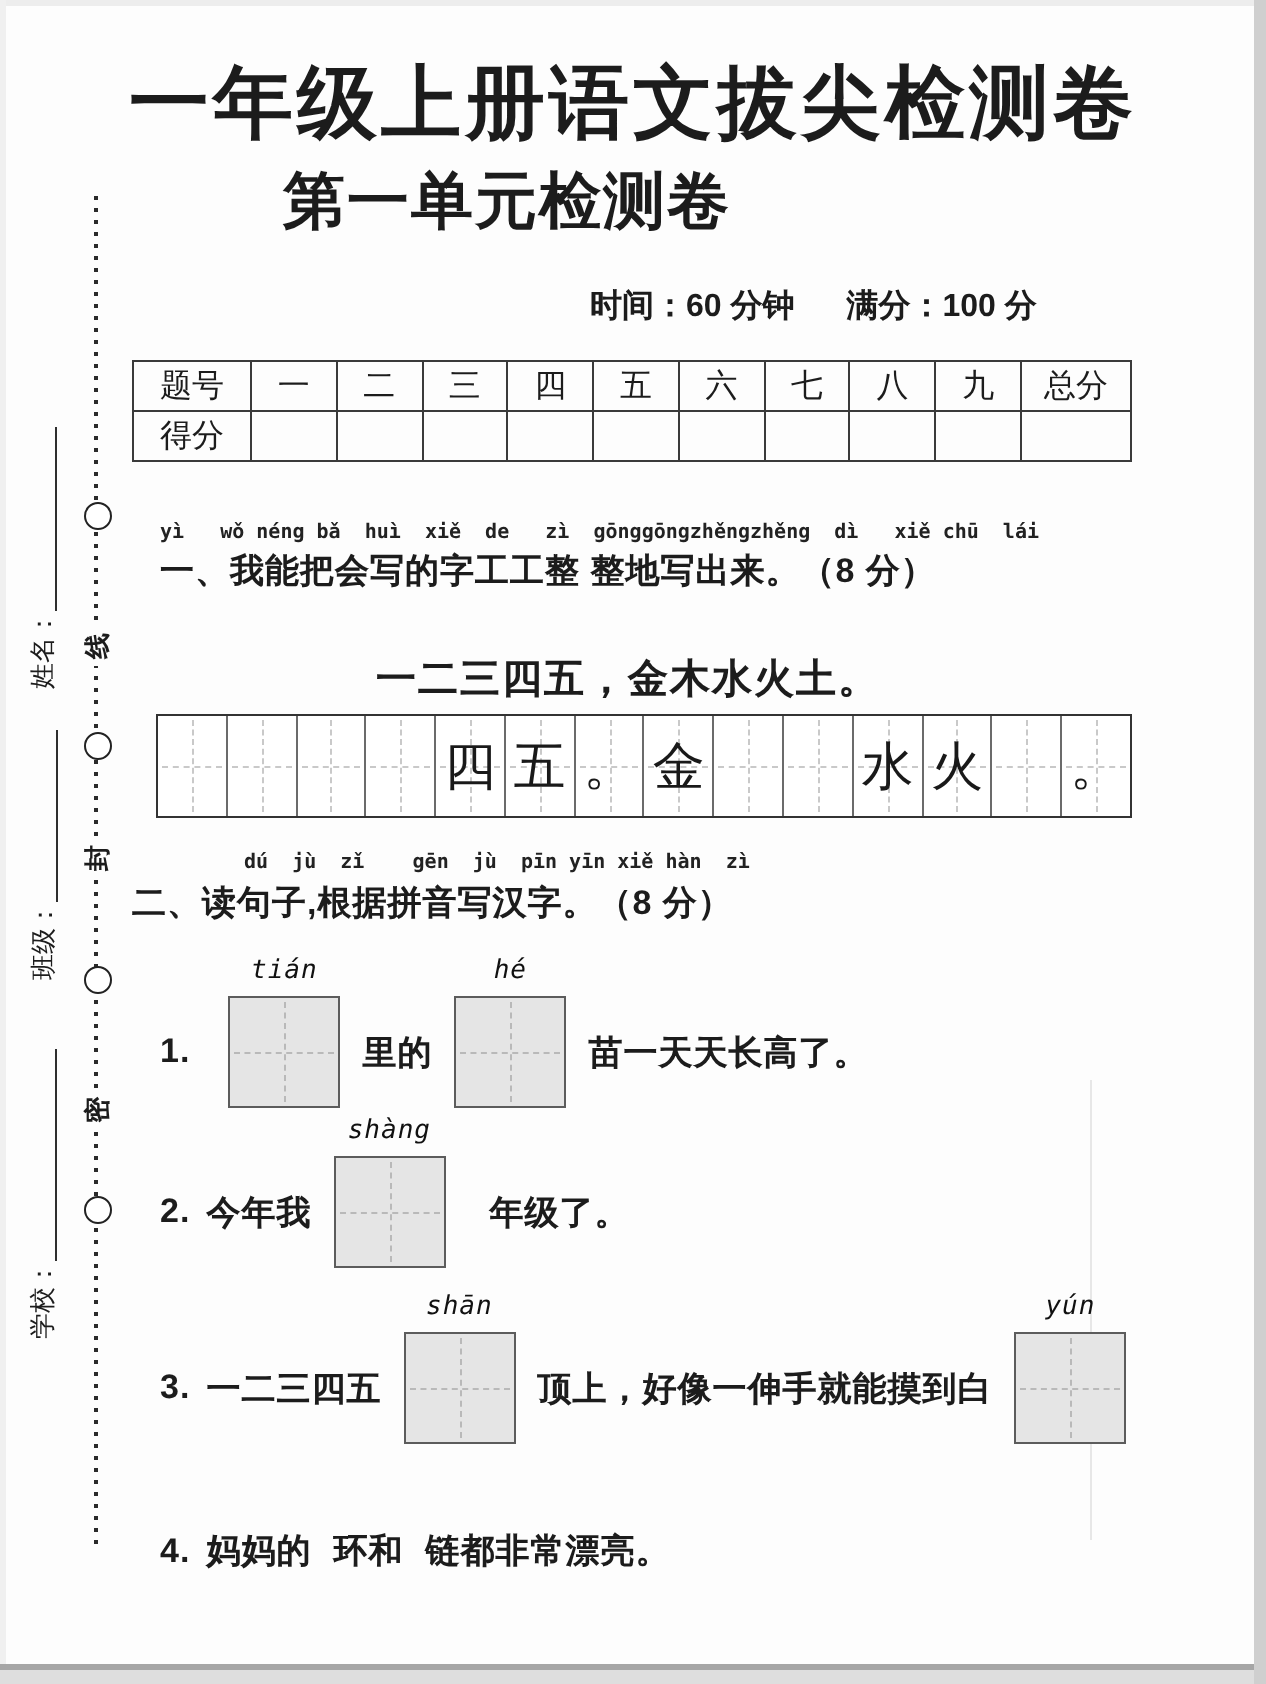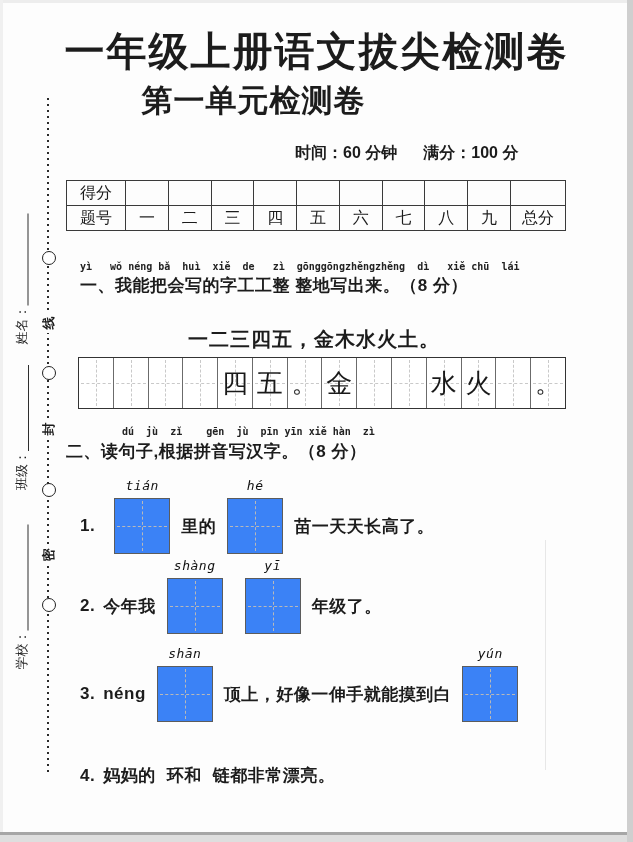--- a/index.html
+++ b/index.html
@@ -45,21 +45,21 @@
   .wcell{flex:1;position:relative;display:flex;align-items:center;justify-content:center;
     font-family:"Liberation Serif",serif;font-size:26px;font-weight:500;color:#191919;}
   .wcell:not(:last-child){border-right:1px solid #6b6b6b;}
   .wcell::before{content:"";position:absolute;left:2px;right:2px;top:50%;border-top:1px dashed #c9c9c9;}
   .wcell::after{content:"";position:absolute;top:2px;bottom:2px;left:50%;border-left:1px dashed #c9c9c9;}
   .wcell span{position:relative;z-index:1;}
 
   
   .q2-item{display:flex;align-items:center;column-gap:11px;font-size:17px;font-weight:600;letter-spacing:0.5px;}
   .q2-item .qnum{margin-right:-3px;font-weight:600;}
-  .hanzi-box{width:54px;height:54px;border:1.5px solid #5c5c5c;position:relative;background:#3b82f6;flex:0 0 auto;font-style:italic;}
+  .hanzi-box{width:54px;height:54px;border:1.5px solid #5c5c5c;position:relative;background:#e5e5e5;flex:0 0 auto;font-style:italic;}
   .hanzi-box::before{content:"";position:absolute;left:2px;right:2px;top:50%;border-top:1px dashed #b9b9b9;}
   .hanzi-box::after{content:"";position:absolute;top:2px;bottom:2px;left:50%;border-left:1px dashed #b9b9b9;}
   .box-pinyin{position:absolute;left:0;top:-21px;width:100%;text-align:center;
     font-family:"DejaVu Sans Mono",monospace;font-size:13px;font-weight:500;color:#111;}
   .item1{left:80px;top:498px;}
   .item2{left:80px;top:578px;}
   .item3{left:80px;top:666px;}
   .item4{left:80px;top:764px;}
 
   
@@ -114,45 +114,45 @@
 
 <div class="abs paper-title">一年级上册语文拔尖检测卷</div>
 <div class="abs paper-subtitle">第一单元检测卷</div>
 <div class="abs time-line">
   <span>时间：60 分钟</span><span>满分：100 分</span>
 </div>
 
 <table class="abs score">
   <tbody>
       <tr>
-    <td class="first">得分</td>
-    <td></td>
-    <td></td>
-    <td></td>
-    <td></td>
-    <td></td>
-    <td></td>
-    <td></td>
-    <td></td>
-    <td></td>
-    <td class="last"></td>
-  </tr>
-  <tr>
     <td class="first">题号</td>
     <td>一</td>
     <td>二</td>
     <td>三</td>
     <td>四</td>
     <td>五</td>
     <td>六</td>
     <td>七</td>
     <td>八</td>
     <td>九</td>
     <td class="last">总分</td>
   </tr>
+  <tr>
+    <td class="first">得分</td>
+    <td></td>
+    <td></td>
+    <td></td>
+    <td></td>
+    <td></td>
+    <td></td>
+    <td></td>
+    <td></td>
+    <td></td>
+    <td class="last"></td>
+  </tr>
 </tbody>
   </table>
 
 <div class="abs pinyin-line s1-pinyin">yì   wǒ néng bǎ  huì  xiě  de   zì  gōnggōngzhěngzhěng  dì   xiě chū  lái</div>
 <div class="abs sec-title s1-title">一、我能把会写的字工工整 整地写出来。（8 分）</div>
 <div class="abs s1-sentence">一二三四五，金木水火土。</div>
 
 <div class="abs write-strip">
   <div class="wcell">
       <span></span>
@@ -214,29 +214,26 @@
   <span>苗一天天长高了。</span>
 </div>
 
 <div class="abs q2-item item2">
   <span class="qnum">2.</span>
   <span>今年我</span>
   <div class="hanzi-box">
     <span class="box-pinyin">shàng</span>
   </div>
   <span></span>
-  <div class="hanzi-box">
-    <span class="box-pinyin">yī</span>
-  </div>
   <span>年级了。</span>
 </div>
 
 <div class="abs q2-item item3">
   <span class="qnum">3.</span>
-  <span>néng</span>
+  <span>一二三四五</span>
   <div class="hanzi-box">
     <span class="box-pinyin">shān</span>
   </div>
   <span>顶上，好像一伸手就能摸到白</span>
   <div class="hanzi-box">
     <span class="box-pinyin">yún</span>
   </div>
   <span></span>
 </div>
 

